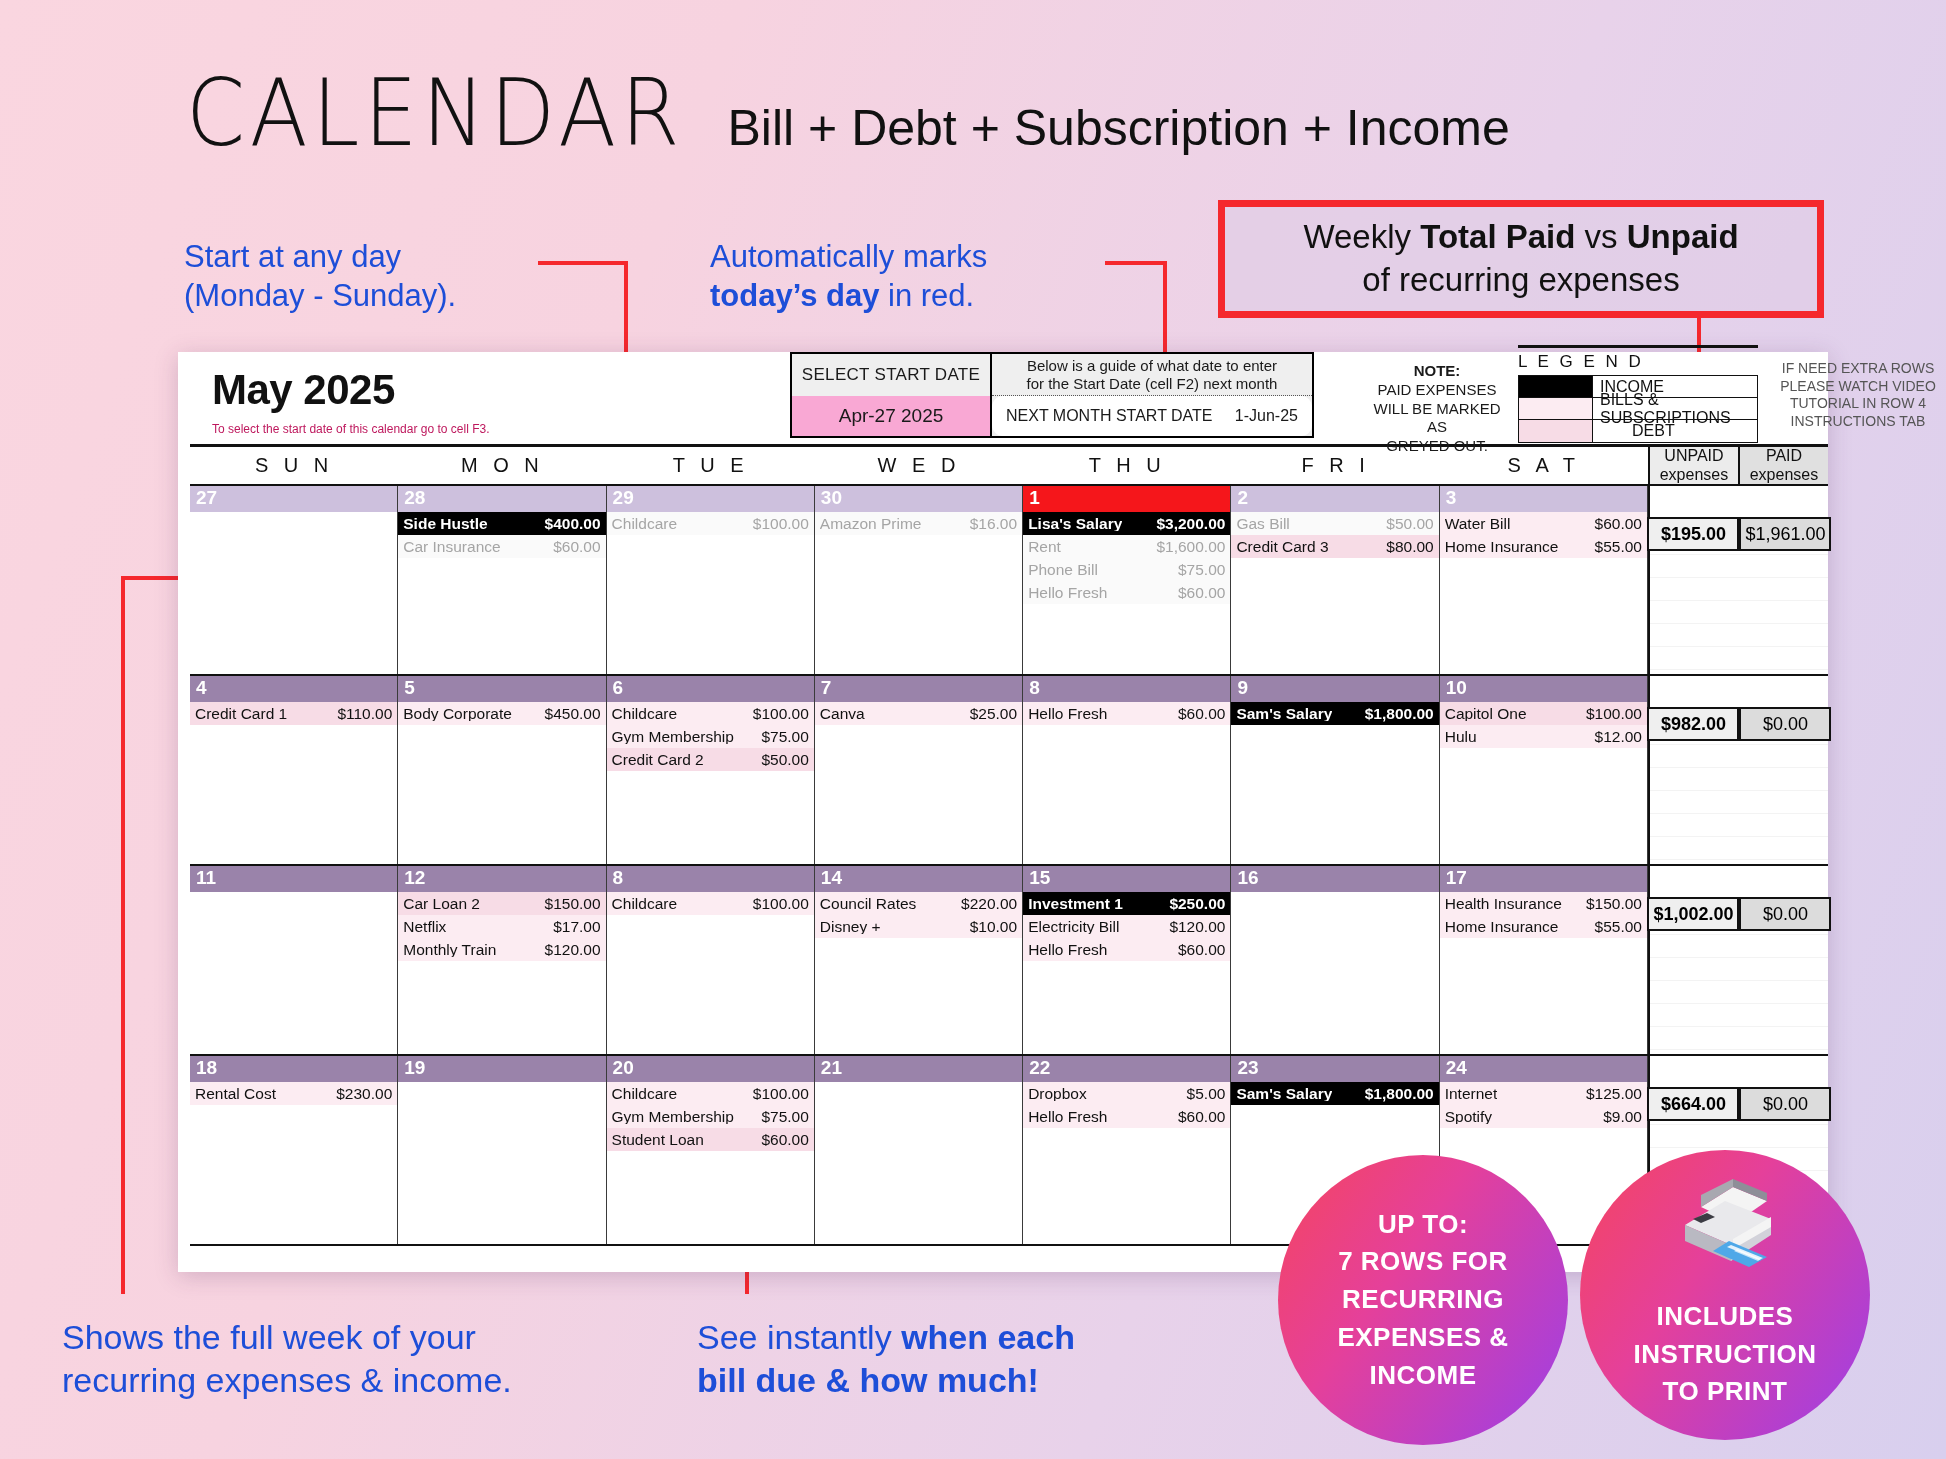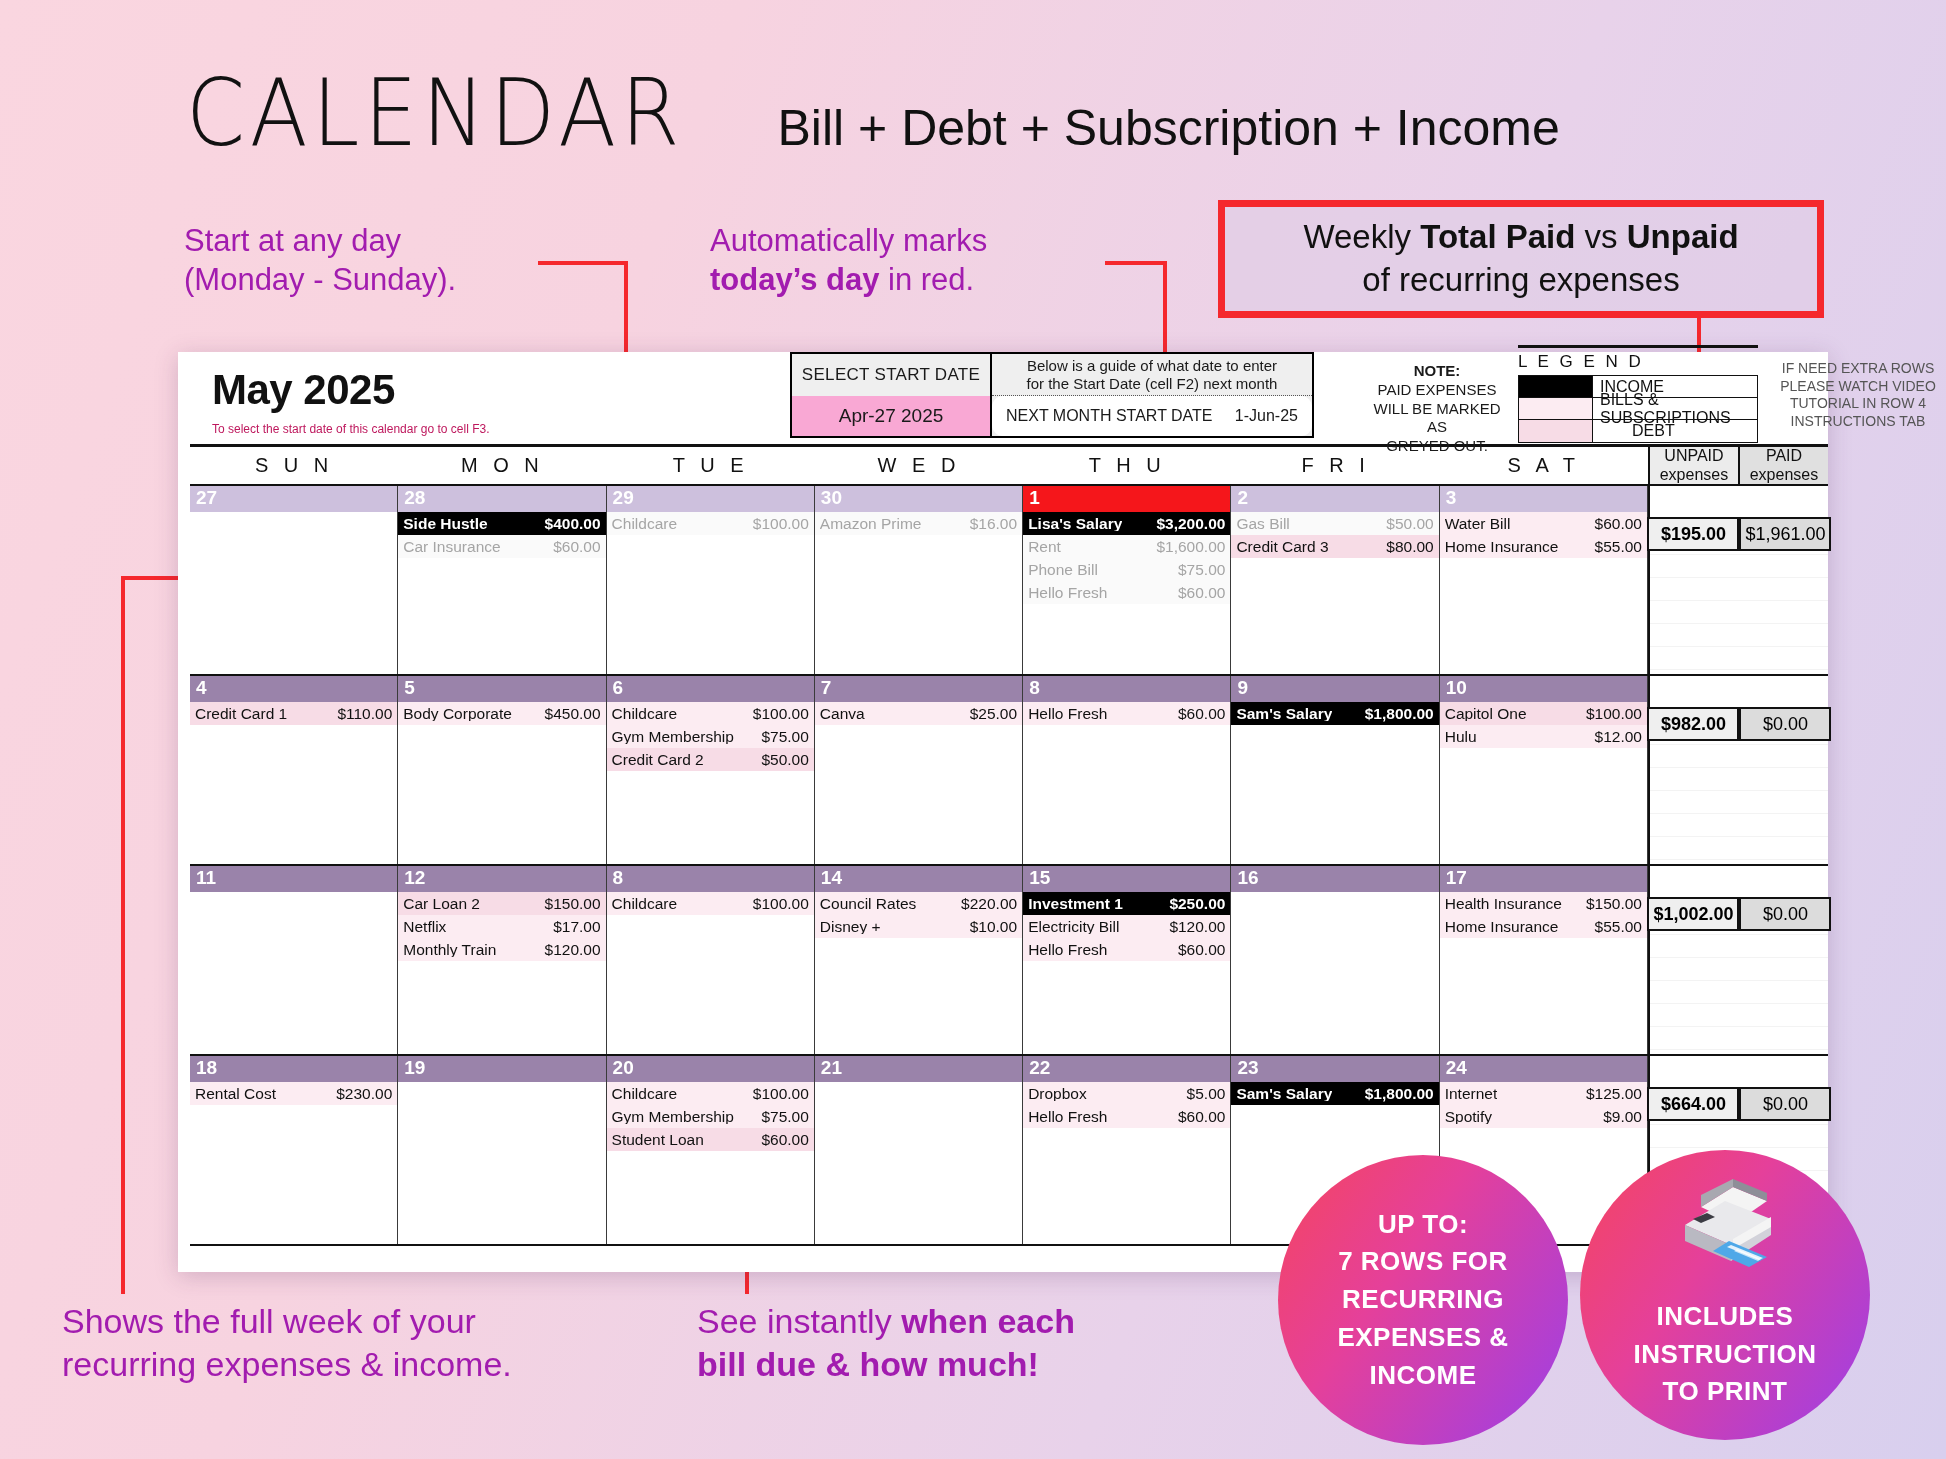--- a/index.html
+++ b/index.html
@@ -4,29 +4,29 @@
 <style>
   * { box-sizing: border-box; margin: 0; padding: 0; }
   html, body { width: 1946px; height: 1459px; overflow: hidden; }
   body {
     font-family: "Liberation Sans", sans-serif;
     background: linear-gradient(110deg, #fad6e0 0%, #f7d3e0 30%, #e8d2ea 65%, #d8cfee 100%);
     position: relative;
   }
 
   
-  .hdr { position: absolute; left: 186px; top: 60px; display: flex; align-items: baseline; gap: 50px; }
+  .hdr { position: absolute; left: 186px; top: 60px; display: flex; align-items: baseline; }
   .hdr-title {
     font-size: 92px; letter-spacing: 5px; font-weight: 300; color: #111;
     font-family: "DejaVu Sans", sans-serif; transform: scaleX(0.92); transform-origin: left;
   }
   .hdr-sub { font-size: 50px; font-weight: 400; color: #111; white-space: nowrap; }
 
   
-  .anno { position: absolute; font-size: 31px; line-height: 1.25; color: #a21caf; }
+  .anno { position: absolute; font-size: 31px; line-height: 1.25; color: #1d4ed8; margin-top: 16px; }
   .anno b { font-weight: 700; }
   .anno-1 { left: 184px; top: 222px; }
   .anno-2 { left: 710px; top: 222px; }
   .anno-b1 { left: 62px; top: 1300px; font-size: 34px; }
   .anno-b2 { left: 697px; top: 1300px; font-size: 34px; }
 
   .callout-box {
     position: absolute; left: 1218px; top: 200px; width: 606px; height: 118px;
     border: 7px solid #f5282d; background: rgba(225,205,230,0.72);
     display: flex; flex-direction: column; align-items: center; justify-content: center;

